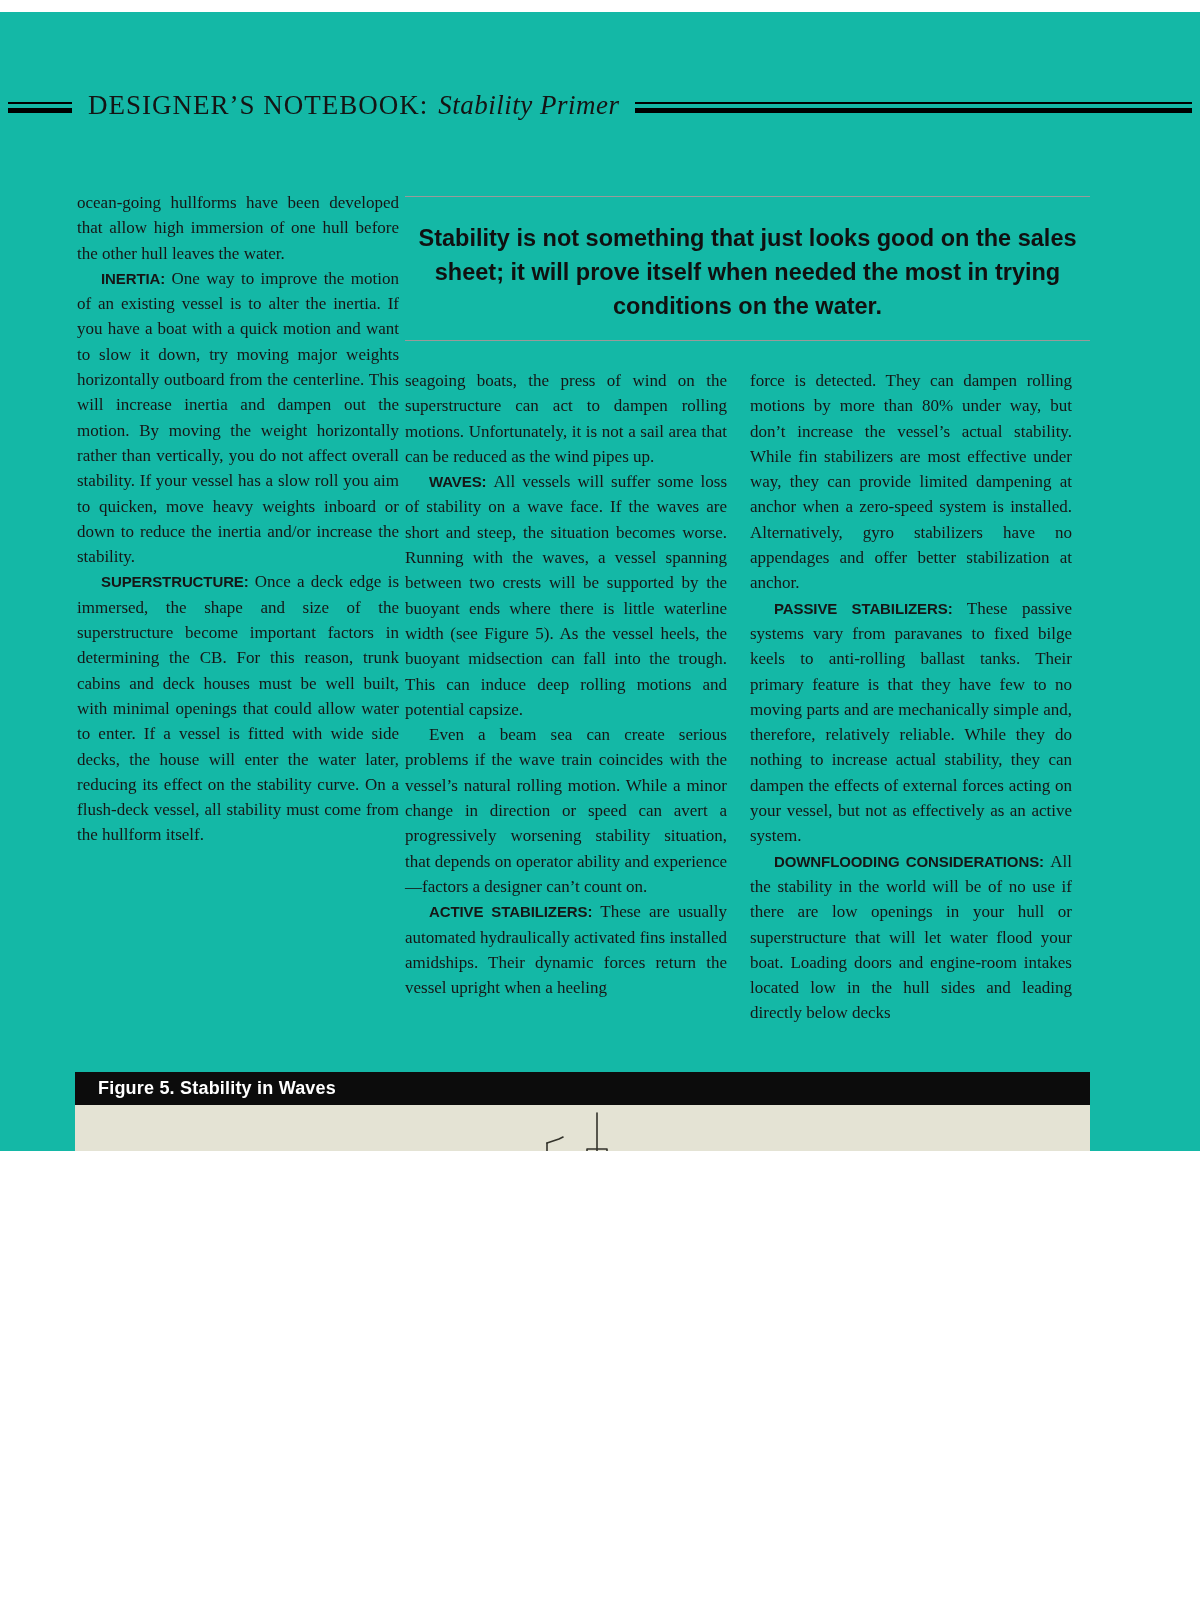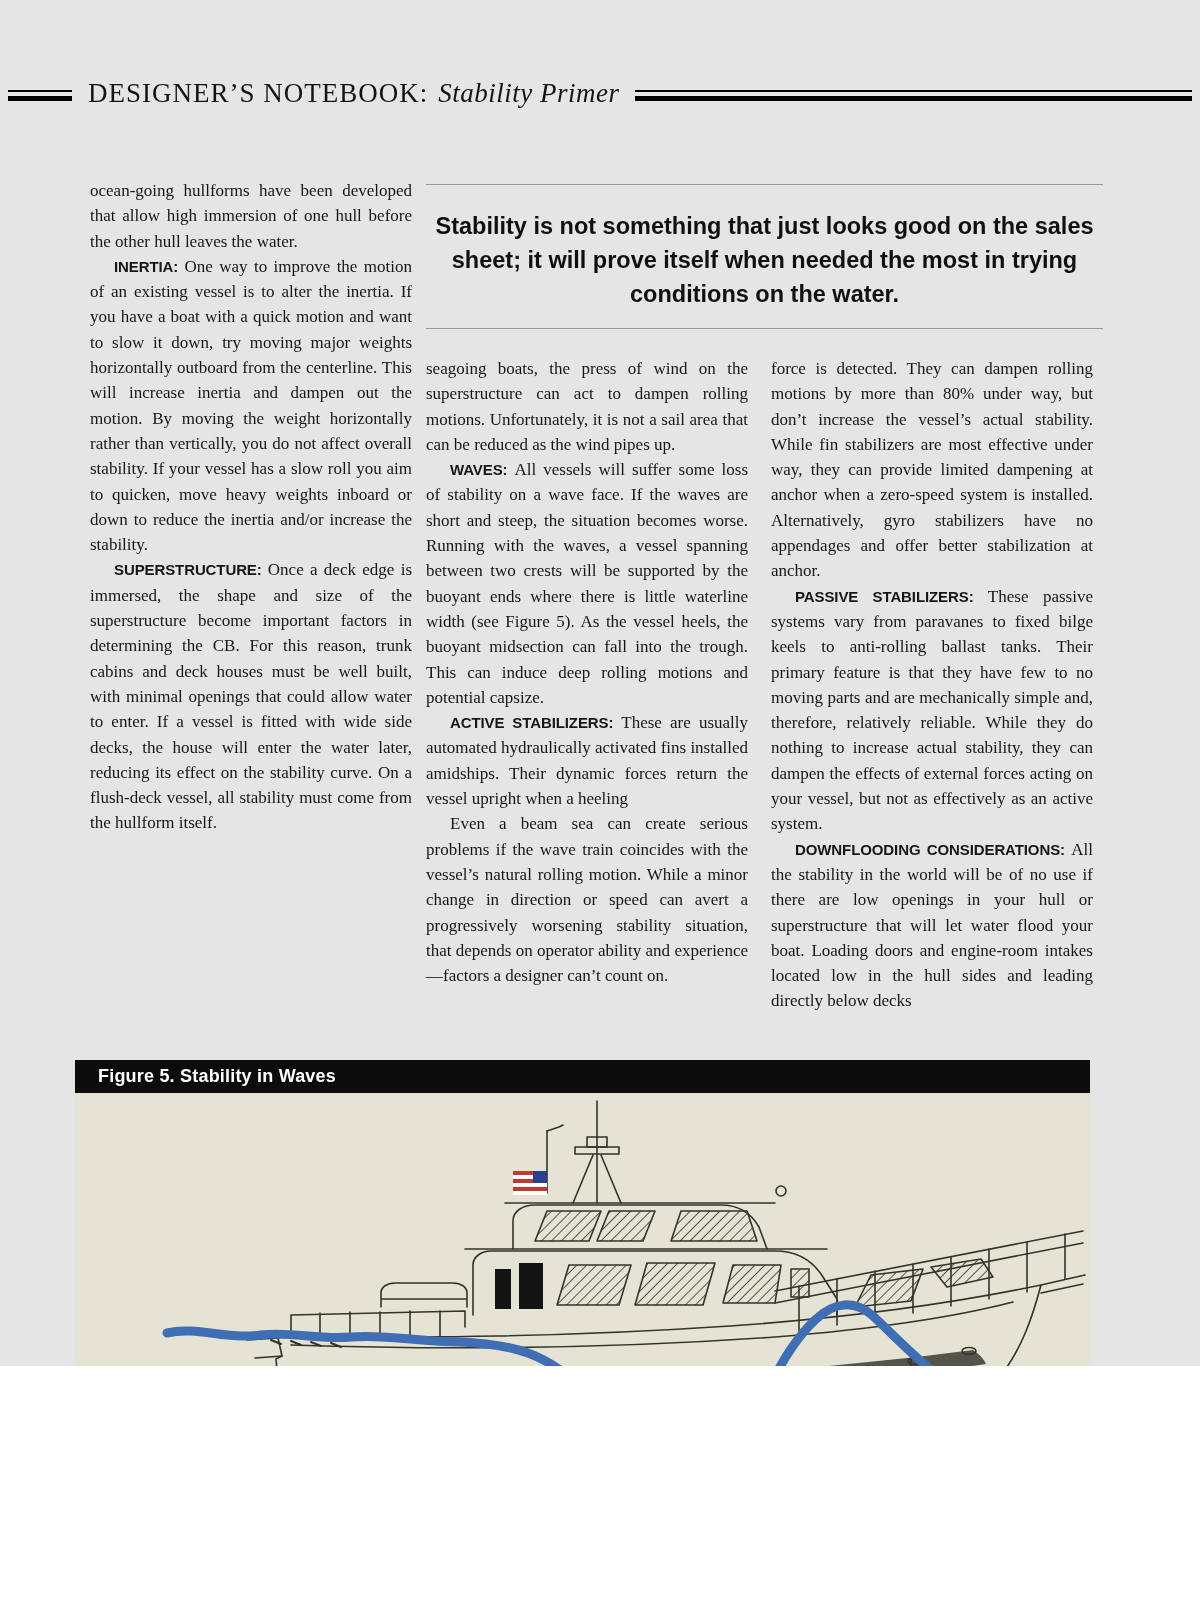--- a/index.html
+++ b/index.html
@@ -1,30 +1,30 @@
 <!DOCTYPE html>
 <html><head>
 <meta charset="utf-8">
 <style>
   html,body{margin:0;padding:0;background:#fff;}
-  .page{position:relative;width:1200px;height:1366px;background:#e5e5e5;overflow:hidden;
-        font-family:"Liberation Serif",serif;color:#161616;}
+  .page{position:relative;width:1200px;height:1139px;background:#14b8a6;overflow:hidden;
+        font-family:"Liberation Serif",serif;color:#161616;margin-top:12px;}
 
   
   .header{position:absolute;top:78px;left:8px;right:8px;display:flex;align-items:center;gap:16px;}
   .dbl{display:flex;flex-direction:column;gap:4px;transform:translateY(2px);}
   .dbl .t{height:2px;background:#000;}
   .dbl .b{height:5px;background:#000;}
   .dbl.left{width:64px;flex:0 0 auto;}
   .dbl.right{flex:1 1 auto;}
   .kicker{white-space:nowrap;font-size:27px;letter-spacing:1px;color:#141414;}
   .kicker .topic{font-style:italic;margin-left:10px;letter-spacing:.5px;}
 
   
-  .content{position:absolute;top:178px;left:90px;width:1013px;display:flex;gap:14px;}
+  .content{position:absolute;top:178px;left:77px;width:1013px;display:flex;gap:6px;}
   .col{width:322px;flex:0 0 auto;}
   .rightwrap{flex:1 1 auto;min-width:0;}
   .cols23{display:flex;gap:23px;}
   .para{margin:0;font-size:17px;line-height:25.3px;text-align:justify;}
   .para.indent{text-indent:24px;}
   .lead{font-family:"Liberation Sans",sans-serif;font-weight:bold;font-size:15px;letter-spacing:-.1px;}
 
   
   .pullquote{border-top:1px solid #9a9a9a;border-bottom:1px solid #9a9a9a;
              padding:24px 2px 17px 2px;margin:6px 0 27px 0;
@@ -67,22 +67,22 @@
       <p class="para indent"><b class="lead">INERTIA: </b><span>One way to improve the motion of an existing vessel is to alter the inertia. If you have a boat with a quick motion and want to slow it down, try moving major weights horizontally outboard from the centerline. This will increase inertia and dampen out the motion. By moving the weight horizontally rather than vertically, you do not affect overall stability. If your vessel has a slow roll you aim to quicken, move heavy weights inboard or down to reduce the inertia and/or increase the stability.</span></p>
       <p class="para indent"><b class="lead">SUPERSTRUCTURE: </b><span>Once a deck edge is immersed, the shape and size of the superstructure become important factors in determining the CB. For this reason, trunk cabins and deck houses must be well built, with minimal openings that could allow water to enter. If a vessel is fitted with wide side decks, the house will enter the water later, reducing its effect on the stability curve. On a flush-deck vessel, all stability must come from the hullform itself.</span></p>
     </div>
 
     <div class="rightwrap">
       <div class="pullquote">Stability is not something that just looks good on the sales sheet; it will prove itself when needed the most in trying conditions on the water.</div>
       <div class="cols23">
         <div class="col">
           <p class="para"><span>seagoing boats, the press of wind on the superstructure can act to dampen rolling motions. Unfortunately, it is not a sail area that can be reduced as the wind pipes up.</span></p>
           <p class="para indent"><b class="lead">WAVES: </b><span>All vessels will suffer some loss of stability on a wave face. If the waves are short and steep, the situation becomes worse. Running with the waves, a vessel spanning between two crests will be supported by the buoyant ends where there is little waterline width (see Figure 5). As the vessel heels, the buoyant midsection can fall into the trough. This can induce deep rolling motions and potential capsize.</span></p>
+          <p class="para indent"><span>Even a beam sea can create serious problems if the wave train coincides with the vessel’s natural rolling motion. While a minor change in direction or speed can avert a progressively worsening stability situation, that depends on operator ability and experience—factors a designer can’t count on.</span></p>
           <p class="para indent"><b class="lead">ACTIVE STABILIZERS: </b><span>These are usually automated hydraulically activated fins installed amidships. Their dynamic forces return the vessel upright when a heeling</span></p>
-          <p class="para indent"><span>Even a beam sea can create serious problems if the wave train coincides with the vessel’s natural rolling motion. While a minor change in direction or speed can avert a progressively worsening stability situation, that depends on operator ability and experience—factors a designer can’t count on.</span></p>
         </div>
         <div class="col">
           <p class="para"><span>force is detected. They can dampen rolling motions by more than 80% under way, but don’t increase the vessel’s actual stability. While fin stabilizers are most effective under way, they can provide limited dampening at anchor when a zero-speed system is installed. Alternatively, gyro stabilizers have no appendages and offer better stabilization at anchor.</span></p>
           <p class="para indent"><b class="lead">PASSIVE STABILIZERS: </b><span>These passive systems vary from paravanes to fixed bilge keels to anti-rolling ballast tanks. Their primary feature is that they have few to no moving parts and are mechanically simple and, therefore, relatively reliable. While they do nothing to increase actual stability, they can dampen the effects of external forces acting on your vessel, but not as effectively as an active system.</span></p>
           <p class="para indent"><b class="lead">DOWNFLOODING CONSIDERATIONS: </b><span>All the stability in the world will be of no use if there are low openings in your hull or superstructure that will let water flood your boat. Loading doors and engine-room intakes located low in the hull sides and leading directly below decks</span></p>
         </div>
       </div>
     </div>
   </div>
 

